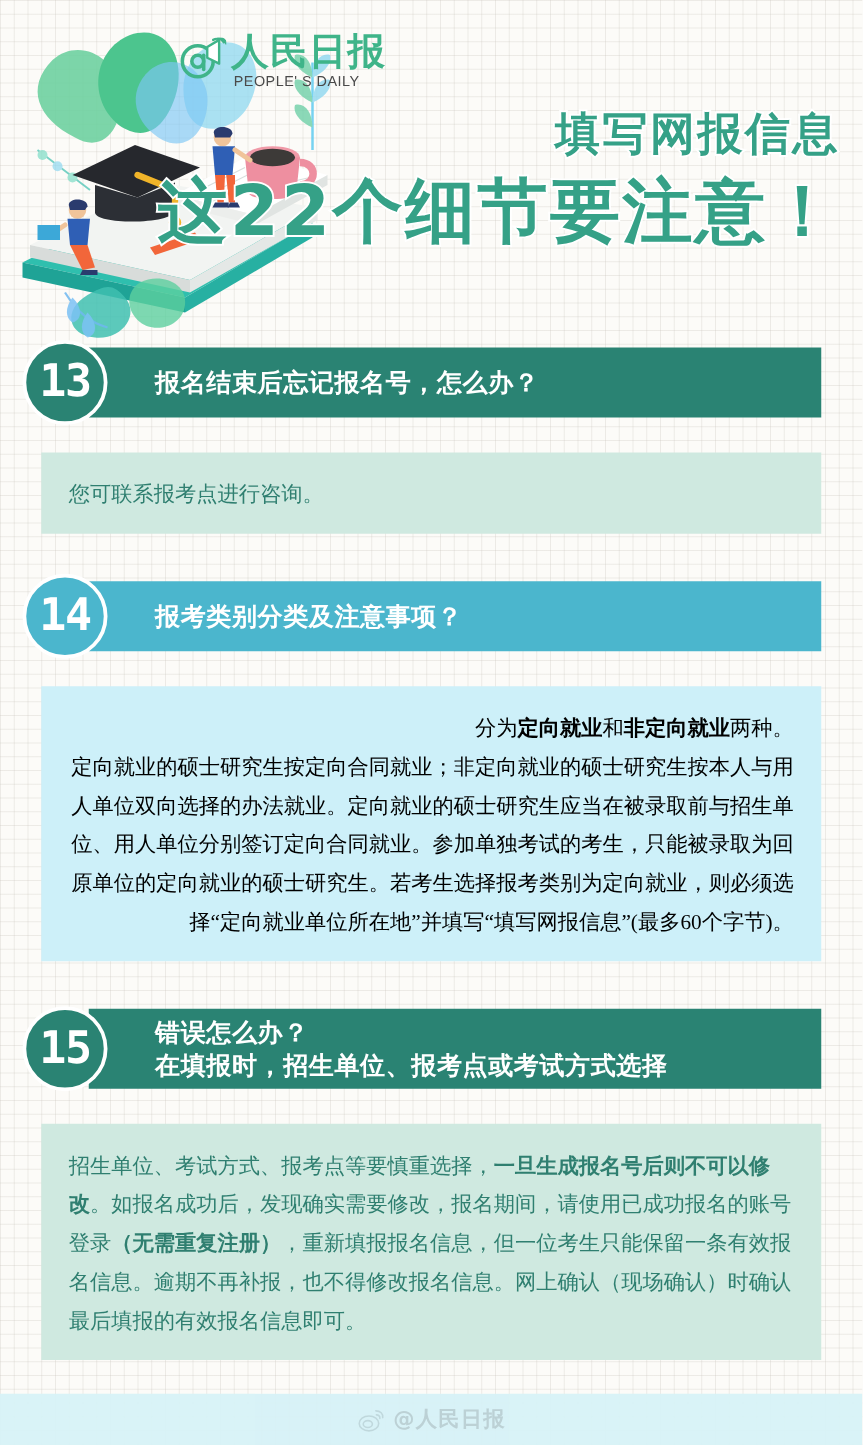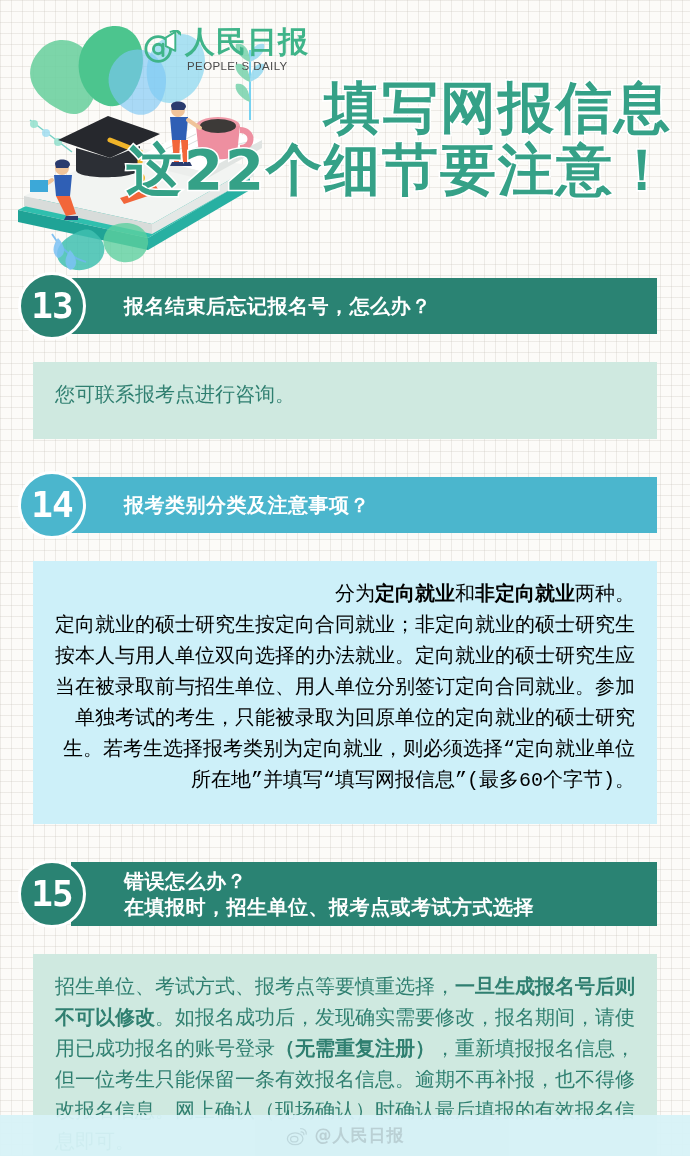--- a/index.html
+++ b/index.html
@@ -83,21 +83,21 @@
   }
 
   .title-wrap {
     position: absolute;
     right: 18px;
     top: 78px;
     text-align: right;
     z-index: 5;
   }
   .title-line {
-    font-size: 56px;
+    font-size: 36px;
     font-weight: bold;
     color: #35a187;
     line-height: 60px;
     letter-spacing: 2px;
     white-space: nowrap;
     font-family: "DejaVu Sans", "Liberation Sans", sans-serif;
     -webkit-text-stroke: 3px #ffffff;
     paint-order: stroke fill;
     text-shadow: 0 0 0 #ffffff;
   }
@@ -154,25 +154,25 @@
     font-size: 36px;
     font-weight: bold;
     color: #ffffff;
     letter-spacing: -1px;
     font-family: "DejaVu Sans Mono", "Liberation Mono", monospace;
     line-height: 36px;
   }
   .qbody {
     margin-left: 33px;
     margin-right: 33px;
-    padding: 18px 22px 28px 22px;
+    padding: 18px 22px 16px 22px;
     box-sizing: border-box;
-    font-size: 20px;
+    font-size: 17px;
     line-height: 31px;
-    font-family: Liberation Mono, monospace;
+    font-family: Liberation Serif, serif;
   }
   .qbody p { margin: 0; }
   .qbody b { font-weight: bold; }
 
   
   .c-dark .qbar  { background: #2a8373; }
   .c-dark .qnum  { background: #2a8373; text-align: right; }
   .c-dark .qbody { background: #cfe9e0; color: #2f7f70; }
 
   .c-cyan .qbar  { background: #4bb6cd; }

